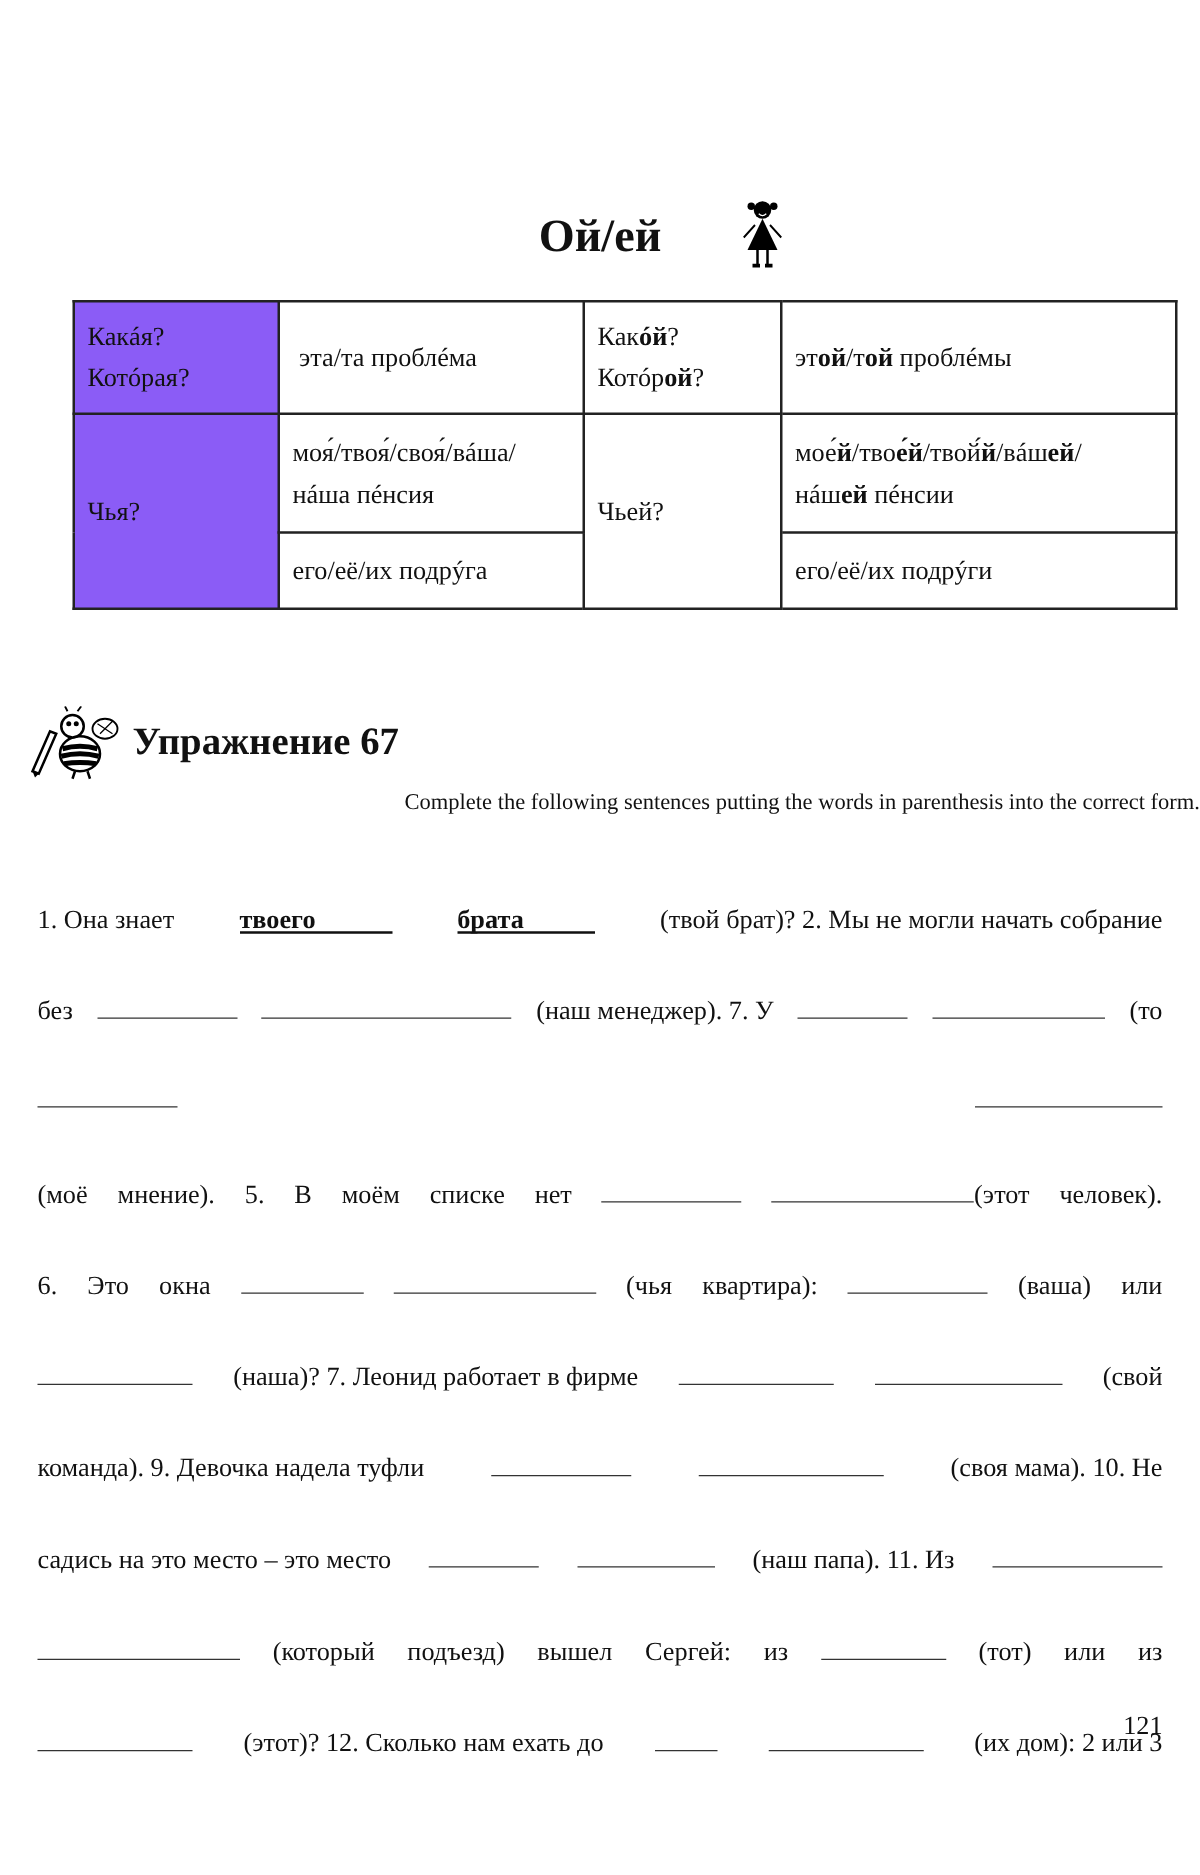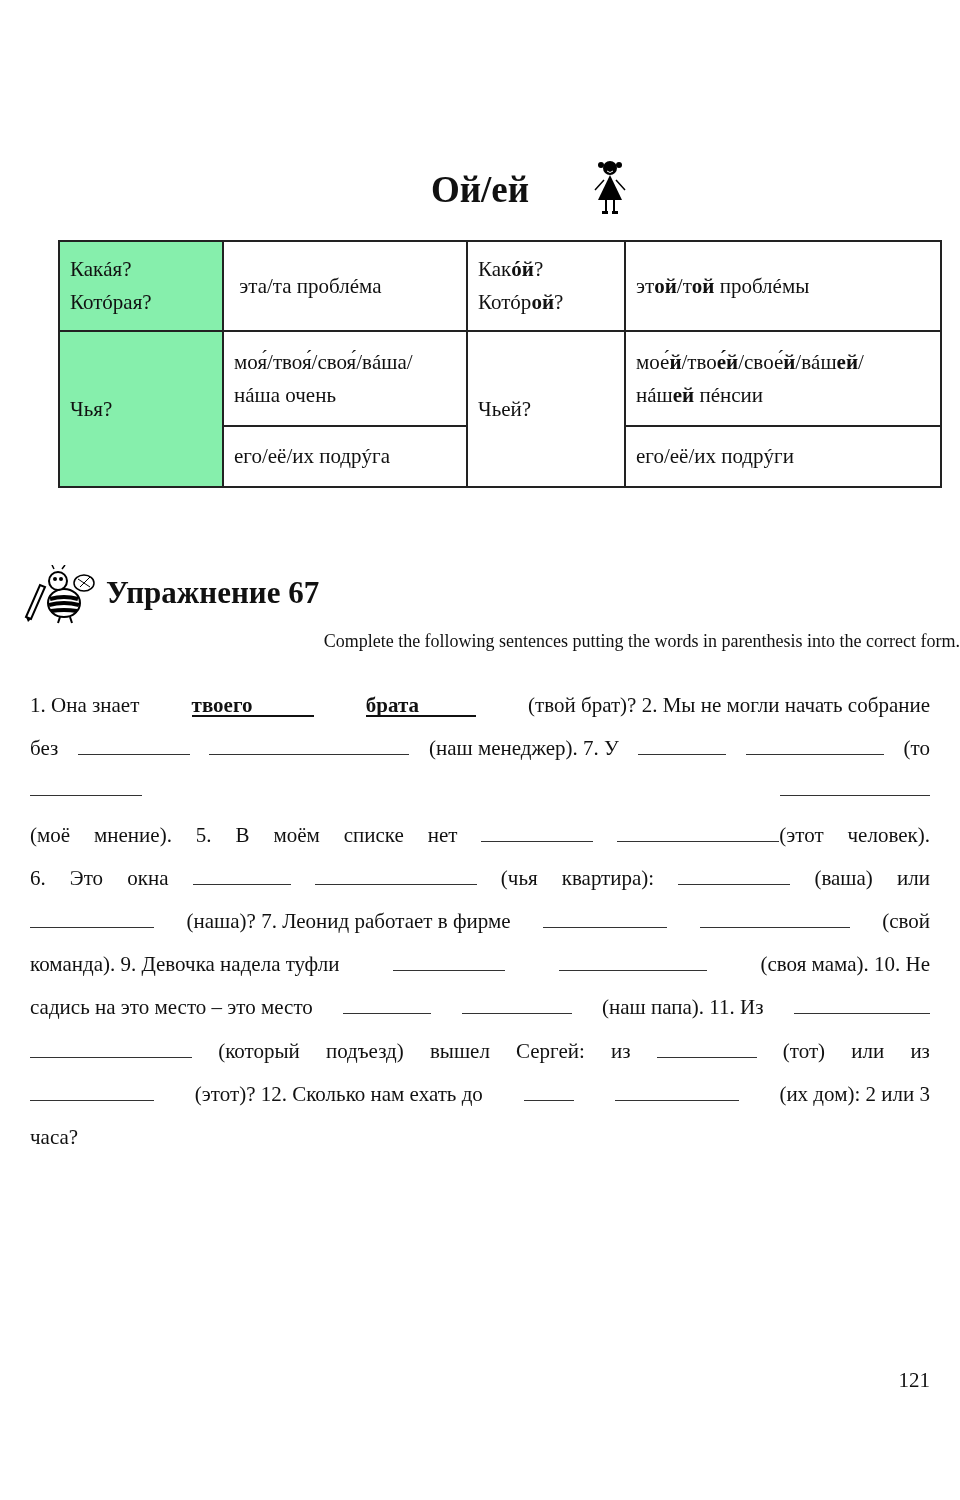--- a/index.html
+++ b/index.html
@@ -5,32 +5,32 @@
   html, body { margin:0; padding:0; background:#fff; }
   body { width:960px; height:1500px; position:relative; overflow:hidden;
          font-family:"Liberation Serif", serif; color:#111; }
   .title { position:absolute; left:0; width:960px; top:168px; text-align:center;
            font-weight:bold; font-size:37px; }
   .title span { display:inline-block; }
   .girl { position:absolute; left:590px; top:158px; width:40px; height:60px; }
   table.grammar { position:absolute; left:58px; top:240px; width:884px; border-collapse:collapse;
                   font-size:21px; }
   table.grammar td { border:2px solid #222; padding:0 10px; vertical-align:middle; line-height:33px; }
-  td.q { background:#86efac; width:142px; }
+  td.q { background:#8b5cf6; width:142px; }
   td.c2 { width:222px; }
   td.c3 { width:136px; }
   .r1 td { height:88px; }
   .r2 td { height:93px;margin-top:44px; }
   .r3 td { height:59px; }
   b { font-weight:bold; }
   .bee { position:absolute; left:20px; top:565px; width:80px; height:60px; }
   .ex-title { position:absolute; left:106px; top:575px; font-size:31px; font-weight:bold; }
   .instr { position:absolute; left:0; width:960px; top:631px; text-align:right; font-size:18px; }
   .text { position:absolute; left:30px; width:900px; top:693px; font-size:21px; }
-  .line { display:flex; justify-content:space-between; align-items:baseline; height:43.2px; white-space:nowrap; }
+  .line { display:flex; justify-content:space-between; align-items:baseline; height:43.2px; white-space:nowrap;margin-top:30px; }
   .line.last { justify-content:flex-start; }
   .blank { display:inline-block; border-bottom:1.5px solid #333; height:16px; vertical-align:baseline; }
   .ans { display:inline-block; border-bottom:2px solid #111; font-weight:bold; line-height:20px; }
   .pageno { position:absolute; right:30px; top:1368px; font-size:21px; }
 </style>
 </head>
 <body>
 
 <div class="title">
   <span>Ой/ей</span>
@@ -61,25 +61,25 @@
       <span>Котóр</span><b>ой</b><span>?</span>
     </td>
     <td>
       <span>эт</span><b>ой</b><span>/т</span><b>ой</b><span> проблéмы</span>
     </td>
   </tr>
   <tr class="r2">
     <td class="q" rowspan="2"><span>Чья?</span></td>
     <td class="c2">
       <span>моя́/твоя́/своя́/вáша/</span><br>
-      <span>нáша очень</span>
+      <span>нáша пéнсия</span>
     </td>
     <td class="c3" rowspan="2"><span>Чьей?</span></td>
     <td>
-      <span>мое́</span><b>й</b><span>/тво</span><b>е́й</b><span>/свое́</span><b>й</b><span>/вáш</span><b>ей</b><span>/</span><br>
+      <span>мое́</span><b>й</b><span>/тво</span><b>е́й</b><span>/твой́</span><b>й</b><span>/вáш</span><b>ей</b><span>/</span><br>
       <span>нáш</span><b>ей</b><span> пéнсии</span>
     </td>
   </tr>
   <tr class="r3">
     <td class="c2"><span>его/её/их подрýга</span></td>
     <td><span>его/её/их подрýги</span></td>
   </tr>
 </tbody>
   </table>
 
@@ -175,18 +175,15 @@
     <span>или</span>
     <span>из</span>
   </div>
   <div class="line">
     <span class="blank" style="width:124px"></span>
     <span>(этот)?  12. Сколько нам ехать до</span>
     <span class="blank" style="width:50px"></span>
     <span class="blank" style="width:124px"></span>
     <span>(их дом): 2 или 3</span>
   </div>
-  <div class="line last">
-    <span>часа?</span>
-  </div>
 </div>
 
 <div class="pageno">121</div>
 
 </body></html>

